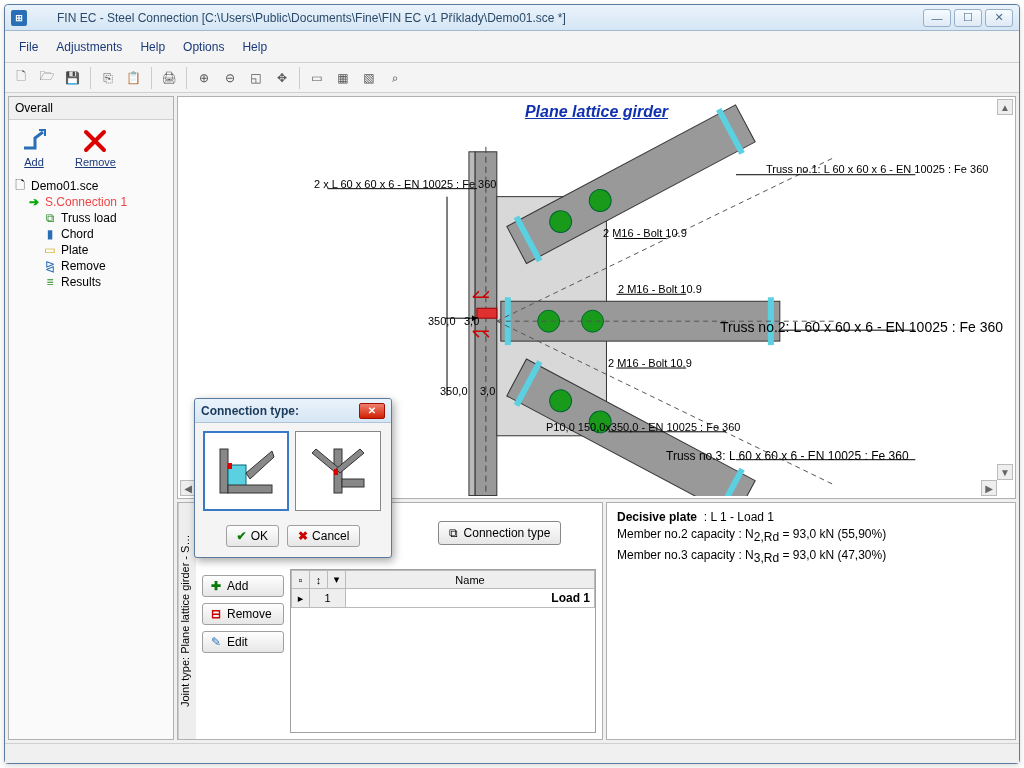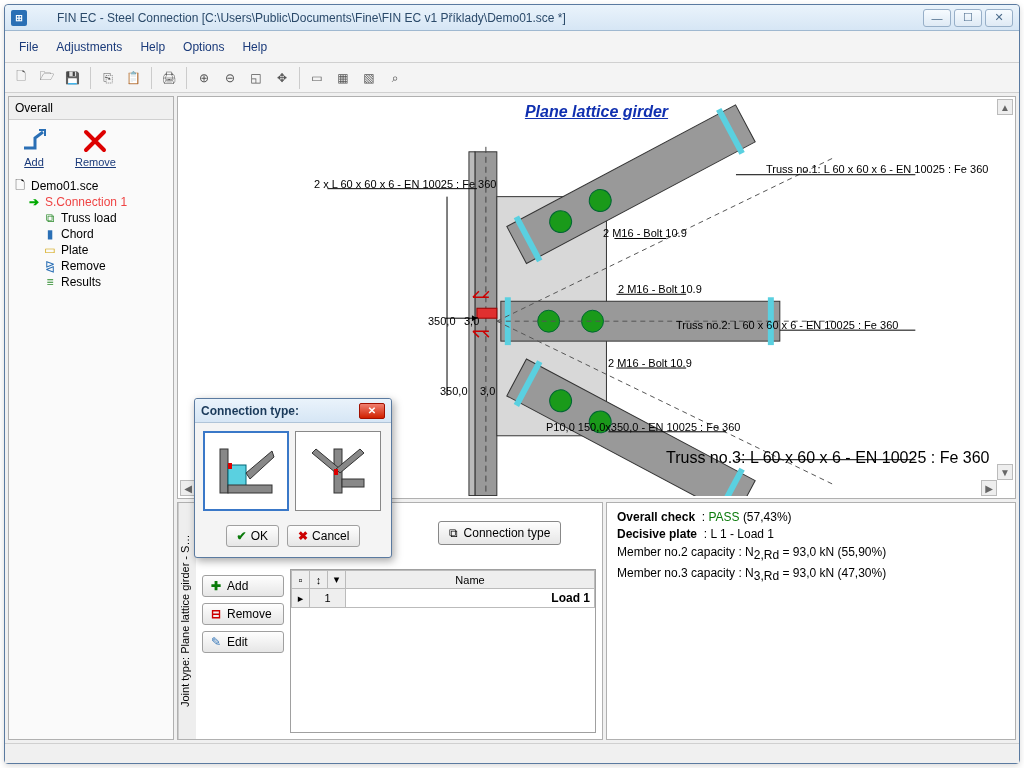--- a/index.html
+++ b/index.html
@@ -226,24 +226,24 @@
           <line x1="604" y1="234" x2="740" y2="234" stroke="#000"></line>
           <line x1="440" y1="272" x2="510" y2="272" stroke="#000"></line>
           <line x1="432" y1="336" x2="550" y2="336" stroke="#000"></line>
           <line x1="560" y1="364" x2="740" y2="364" stroke="#000"></line>
         </svg>
 
         <div style="position:absolute;left:136px;top:81px;font-size:11px">2 x L 60 x 60 x 6 - EN 10025 : Fe 360</div>
         <div style="position:absolute;left:588px;top:66px;font-size:11px">Truss no.1: L 60 x 60 x 6 - EN 10025 : Fe 360</div>
         <div style="position:absolute;left:425px;top:130px;font-size:11px">2 M16 - Bolt 10.9</div>
         <div style="position:absolute;left:440px;top:186px;font-size:11px">2 M16 - Bolt 10.9</div>
-        <div style="position:absolute;left:498px;top:222px;font-size:11px">Truss no.2: L 60 x 60 x 6 - EN 10025 : Fe 360</div>
+        <div style="position:absolute;left:542px;top:222px;font-size:14px">Truss no.2: L 60 x 60 x 6 - EN 10025 : Fe 360</div>
         <div style="position:absolute;left:430px;top:260px;font-size:11px">2 M16 - Bolt 10.9</div>
         <div style="position:absolute;left:368px;top:324px;font-size:11px">P10,0 150,0x350,0 - EN 10025 : Fe 360</div>
-        <div style="position:absolute;left:488px;top:352px;font-size:16px">Truss no.3: L 60 x 60 x 6 - EN 10025 : Fe 360</div>
+        <div style="position:absolute;left:488px;top:352px;font-size:12px">Truss no.3: L 60 x 60 x 6 - EN 10025 : Fe 360</div>
         <div style="position:absolute;left:250px;top:218px;font-size:11px">350,0</div>
         <div style="position:absolute;left:286px;top:218px;font-size:11px">3,0</div>
         <div style="position:absolute;left:262px;top:288px;font-size:11px">350,0</div>
         <div style="position:absolute;left:302px;top:288px;font-size:11px">3,0</div>
         <div class="scroll-hint" style="right:2px;top:2px">▲</div>
         <div class="scroll-hint" style="right:2px;bottom:18px">▼</div>
         <div class="scroll-hint" style="right:18px;bottom:2px">▶</div>
         <div class="scroll-hint" style="left:2px;bottom:2px">◀</div>
       </div>
 
@@ -289,21 +289,20 @@
           </div>
           <div class="ct-btn-wrap">
             <div class="ct-btn">
               <span>⧉</span>
               <span>Connection type</span>
             </div>
           </div>
         </div>
 
         <div class="lower-right">
-          <div><b>Overall check</b>&nbsp; : <span class="pass">PASS</span> <span>(57,43%)</span></div>
           <div><b>Decisive plate</b>&nbsp; : <span>L 1 - Load 1</span></div>
           <div><span>Member no.2 capacity</span> <span>: N</span><sub>2,Rd</sub> <span>= 93,0 kN  (55,90%)</span></div>
           <div><span>Member no.3 capacity</span> <span>: N</span><sub>3,Rd</sub> <span>= 93,0 kN  (47,30%)</span></div>
         </div>
       </div>
     </div>
   </div>
   <div class="statusbar"></div>
 </div>
 

